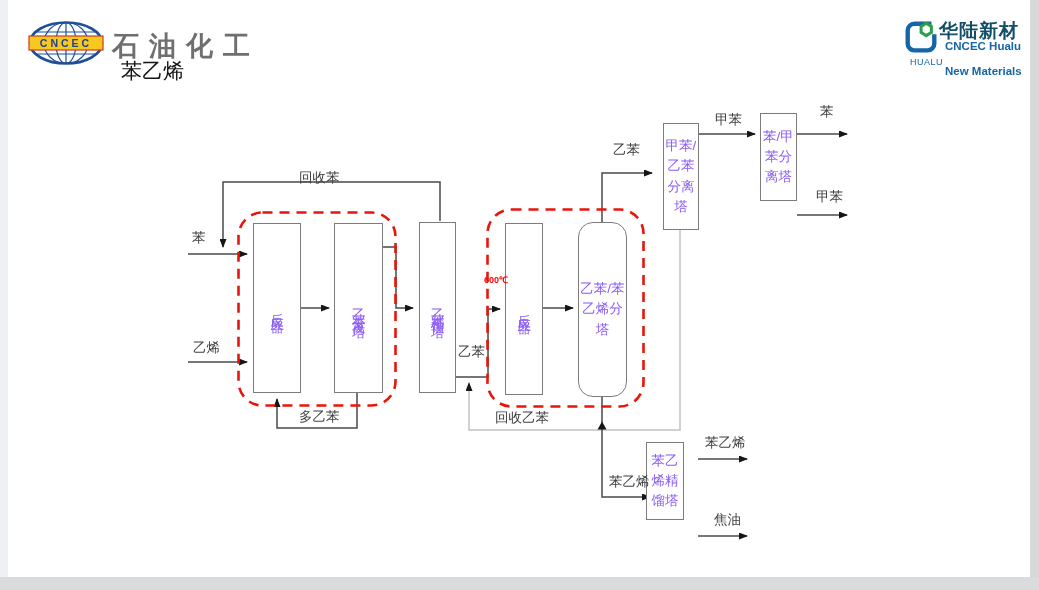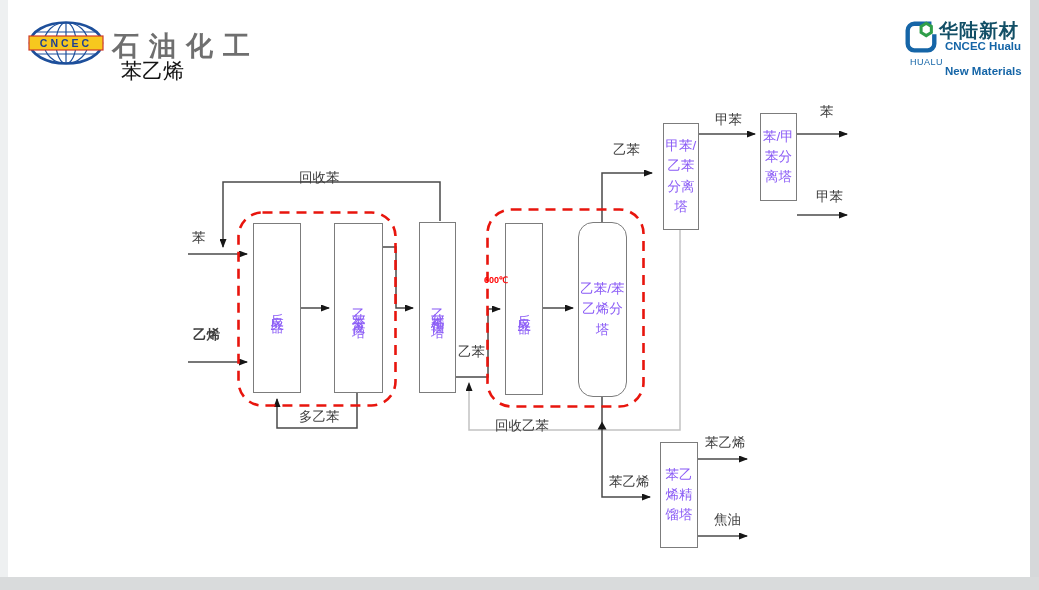--- a/index.html
+++ b/index.html
@@ -29,29 +29,29 @@
   .eq .rows{white-space:pre-line;text-align:center;line-height:1.5;}
   .lbl{position:absolute;font-size:13.5px;color:#3e3e3e;white-space:nowrap;line-height:1;z-index:5;}
   #lbl-temp{font-size:9px;font-weight:700;color:#ff0000;}
   #box-reactor1{left:253px;top:223px;width:48px;height:170px;}
   #box-ebsep   {left:334px;top:223px;width:49px;height:170px;}
   #box-ebdist  {left:419px;top:222px;width:37px;height:171px;}
   #box-reactor2{left:505px;top:223px;width:38px;height:172px;}
   #box-ebsm    {left:578px;top:222px;width:49px;height:175px;border-radius:15px;}
   #box-toleb   {left:663px;top:123px;width:36px;height:107px;}
   #box-bztol   {left:760px;top:113px;width:37px;height:88px;}
-  #box-smdist  {left:660px;top:442px;width:38px;height:106px;}
+  #box-smdist  {left:646px;top:442px;width:38px;height:78px;}
 
   #lbl-recycle-benzene{left:299px;top:157px;margin-top:14px;}
   #lbl-benzene-feed{left:192px;top:231px;}
-  #lbl-ethylene-feed{left:193px;top:328px;font-weight:bold;}
+  #lbl-ethylene-feed{left:193px;top:341px;}
   #lbl-poly-eb{left:299px;top:410px;}
   #lbl-eb-junction{left:458px;top:345px;}
   #lbl-temp{left:484px;top:276px;}
-  #lbl-recycle-eb{left:495px;top:411px;margin-top:8px;}
+  #lbl-recycle-eb{left:495px;top:411px;}
   #lbl-eb-overhead{left:613px;top:143px;}
   #lbl-toluene-mid{left:715px;top:113px;}
   #lbl-benzene-product{left:820px;top:105px;}
   #lbl-toluene-product{left:816px;top:190px;}
   #lbl-styrene-feed{left:609px;top:475px;}
   #lbl-styrene-product{left:705px;top:436px;}
   #lbl-tar-product{left:714px;top:513px;}
 </style>
 </head>
 <body>

